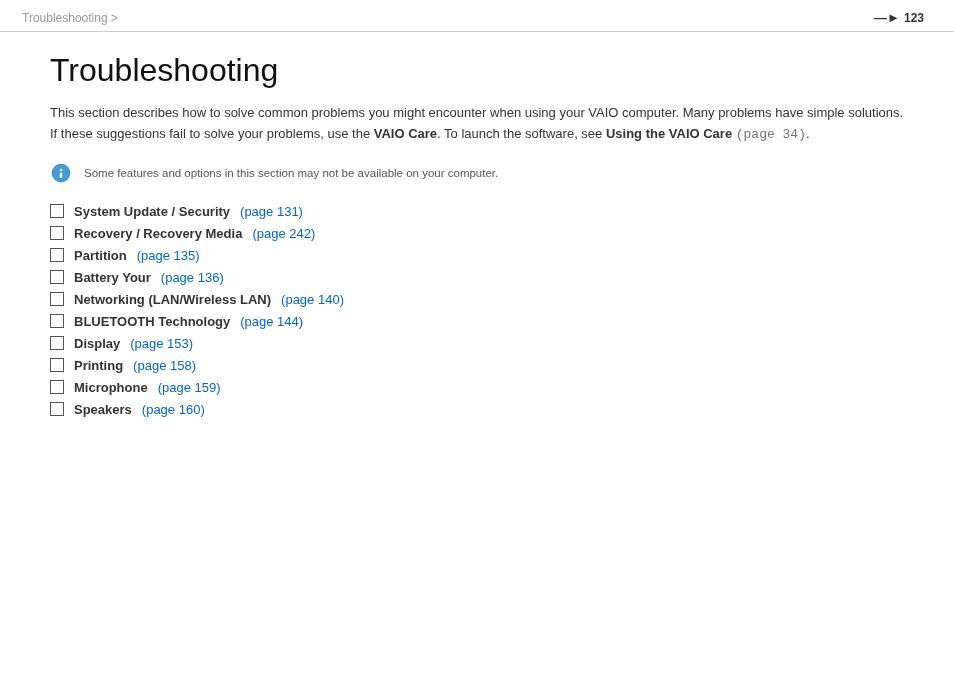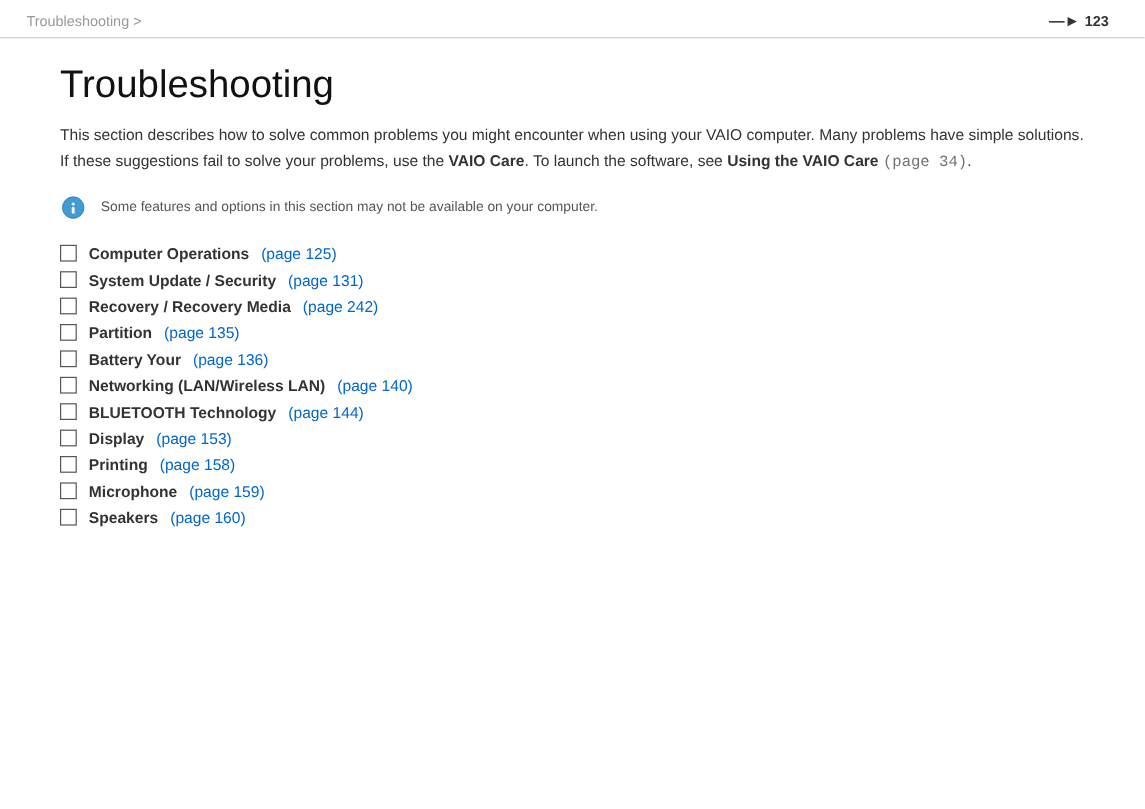--- a/index.html
+++ b/index.html
@@ -176,25 +176,20 @@
         <circle cx="11" cy="8" r="1.3" fill="white"></circle>
         <rect x="9.8" y="10.5" width="2.4" height="5.5" rx="1" fill="white"></rect>
         <circle cx="11" cy="11" r="9" fill="none" stroke="#1166aa" stroke-width="0.5"></circle>
 
       </svg>
     </div>
     <span class="note-text">Some features and options in this section may not be available on your computer.</span>
   </div>
 
   <ul class="topic-list" id="topic-list">
-  <li>
-        <div class="checkbox-icon"></div>
-        <span class="topic-label">Computer Operations </span>
-        <a class="topic-link" href="#">(page 125)</a>
-      </li>
       <li>
         <div class="checkbox-icon"></div>
         <span class="topic-label">System Update / Security </span>
         <a class="topic-link" href="#">(page 131)</a>
       </li>
       <li>
         <div class="checkbox-icon"></div>
         <span class="topic-label">Recovery / Recovery Media </span>
         <a class="topic-link" href="#">(page 242)</a>
       </li>

